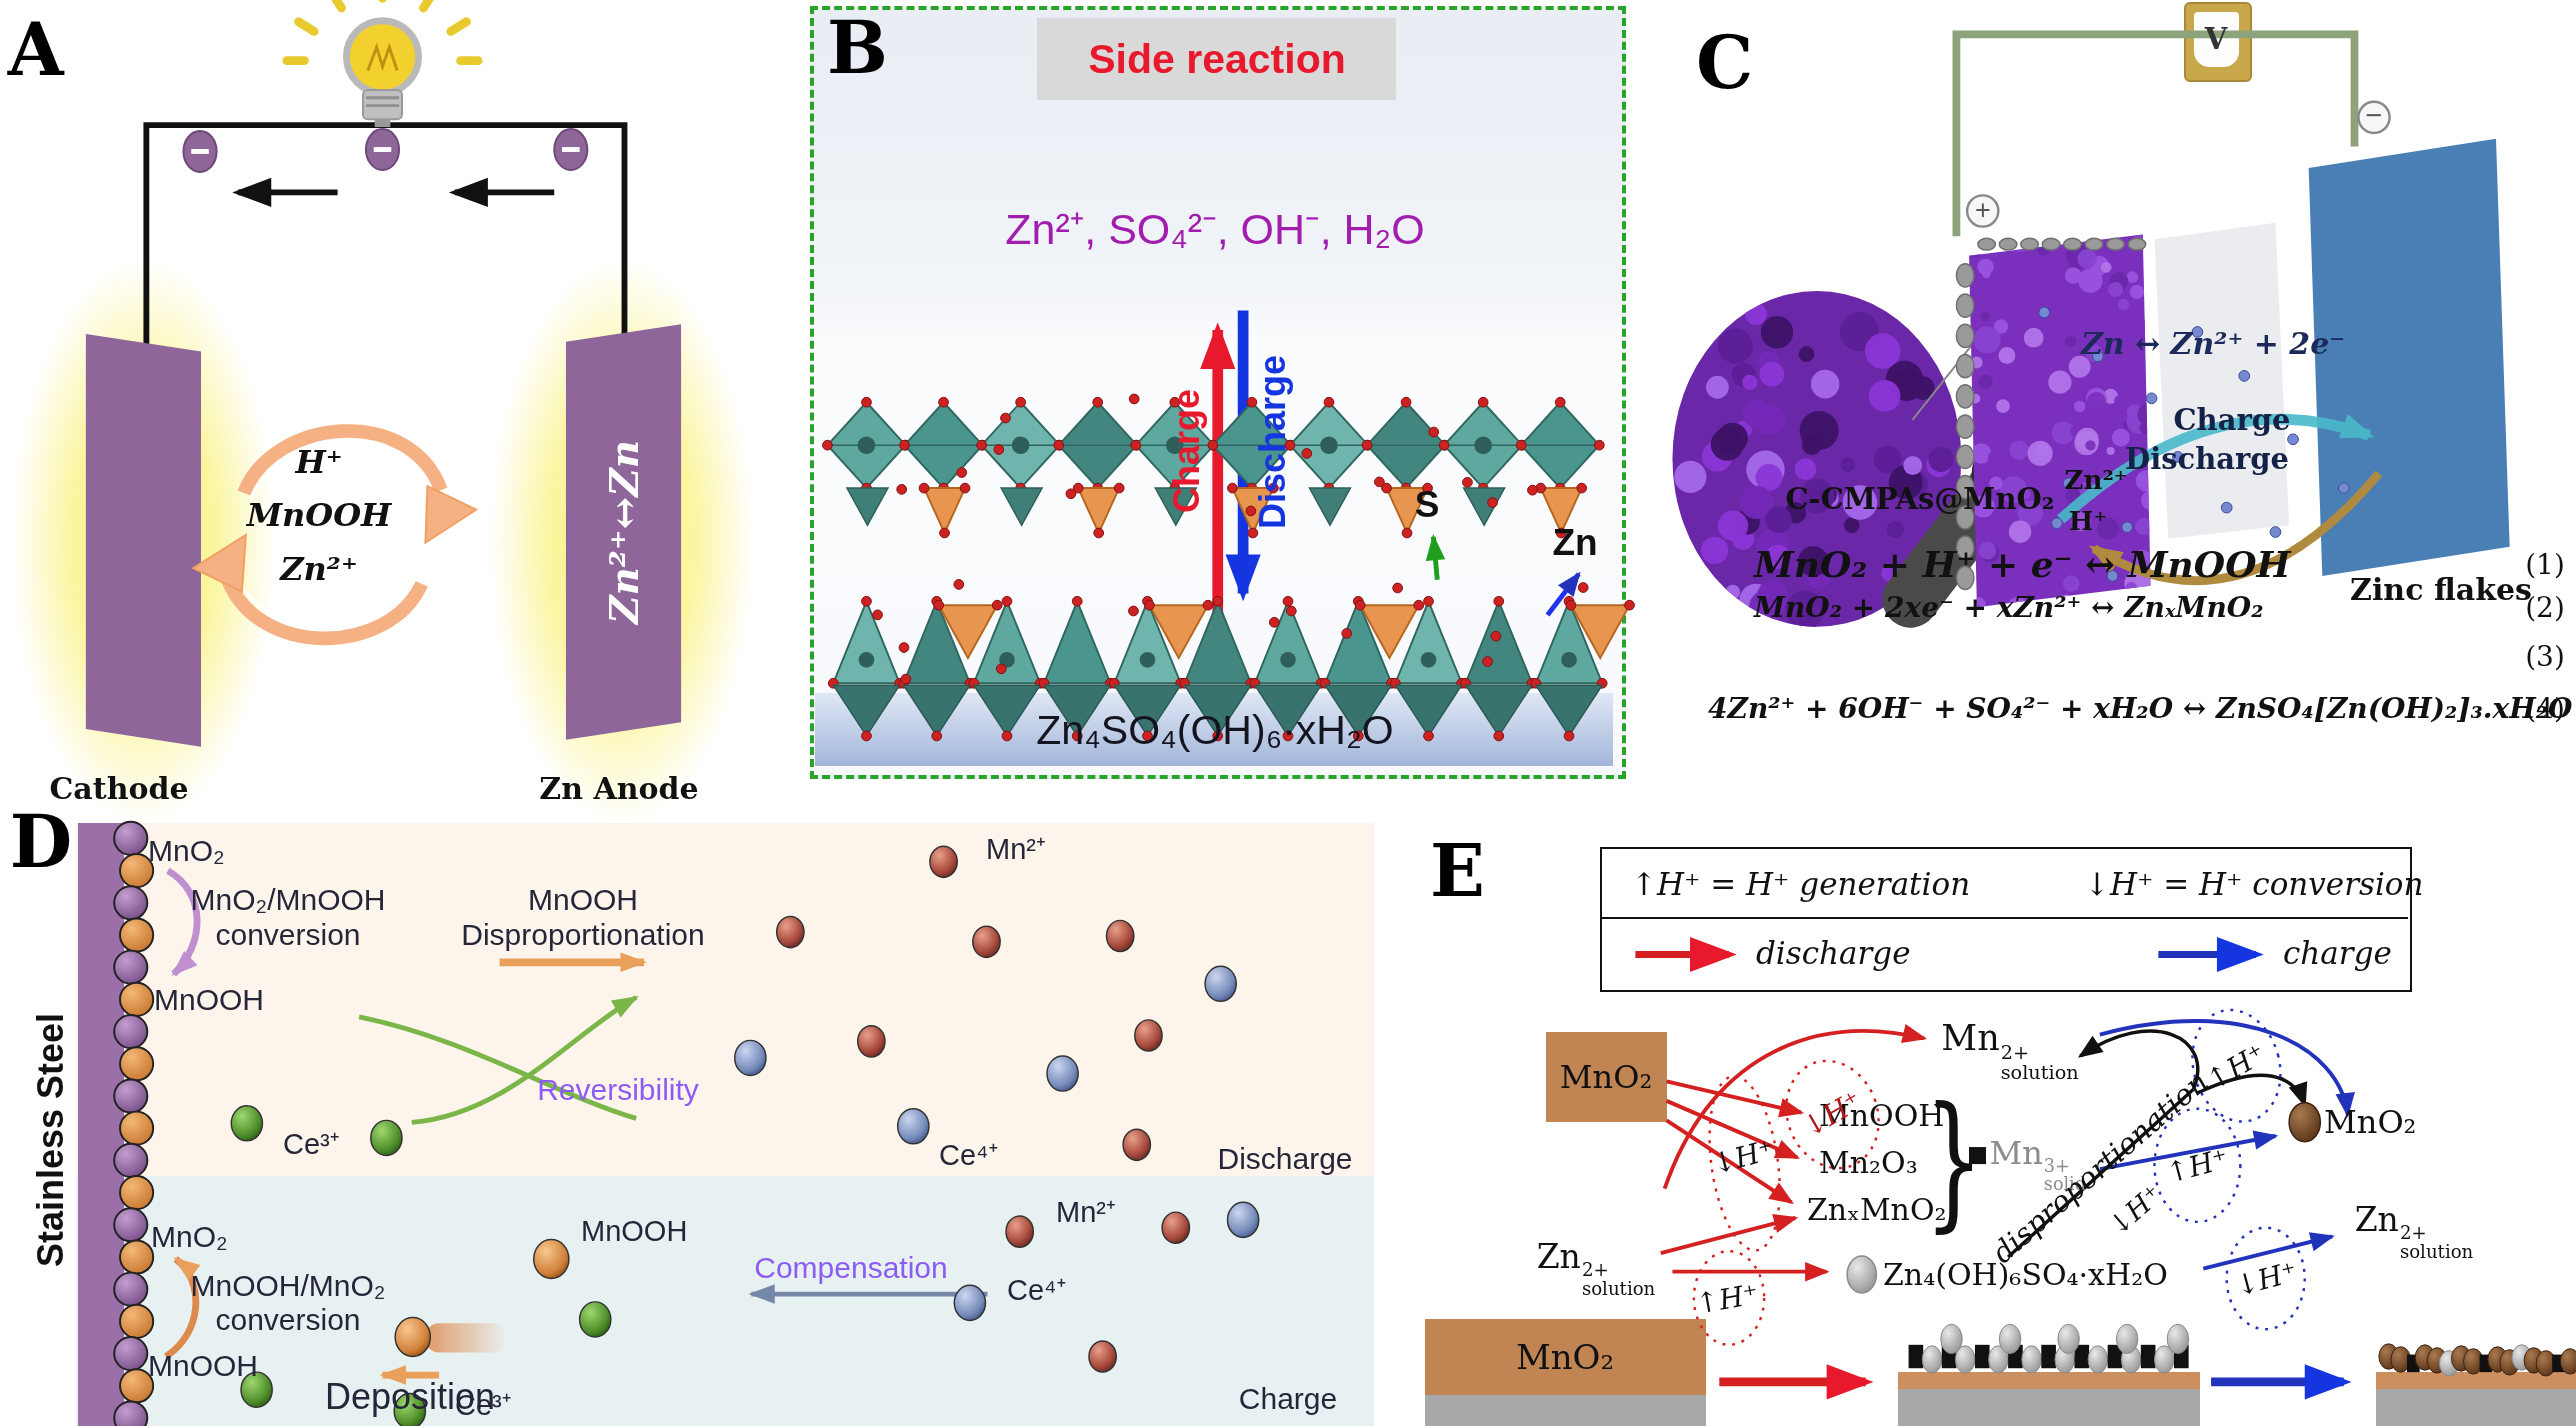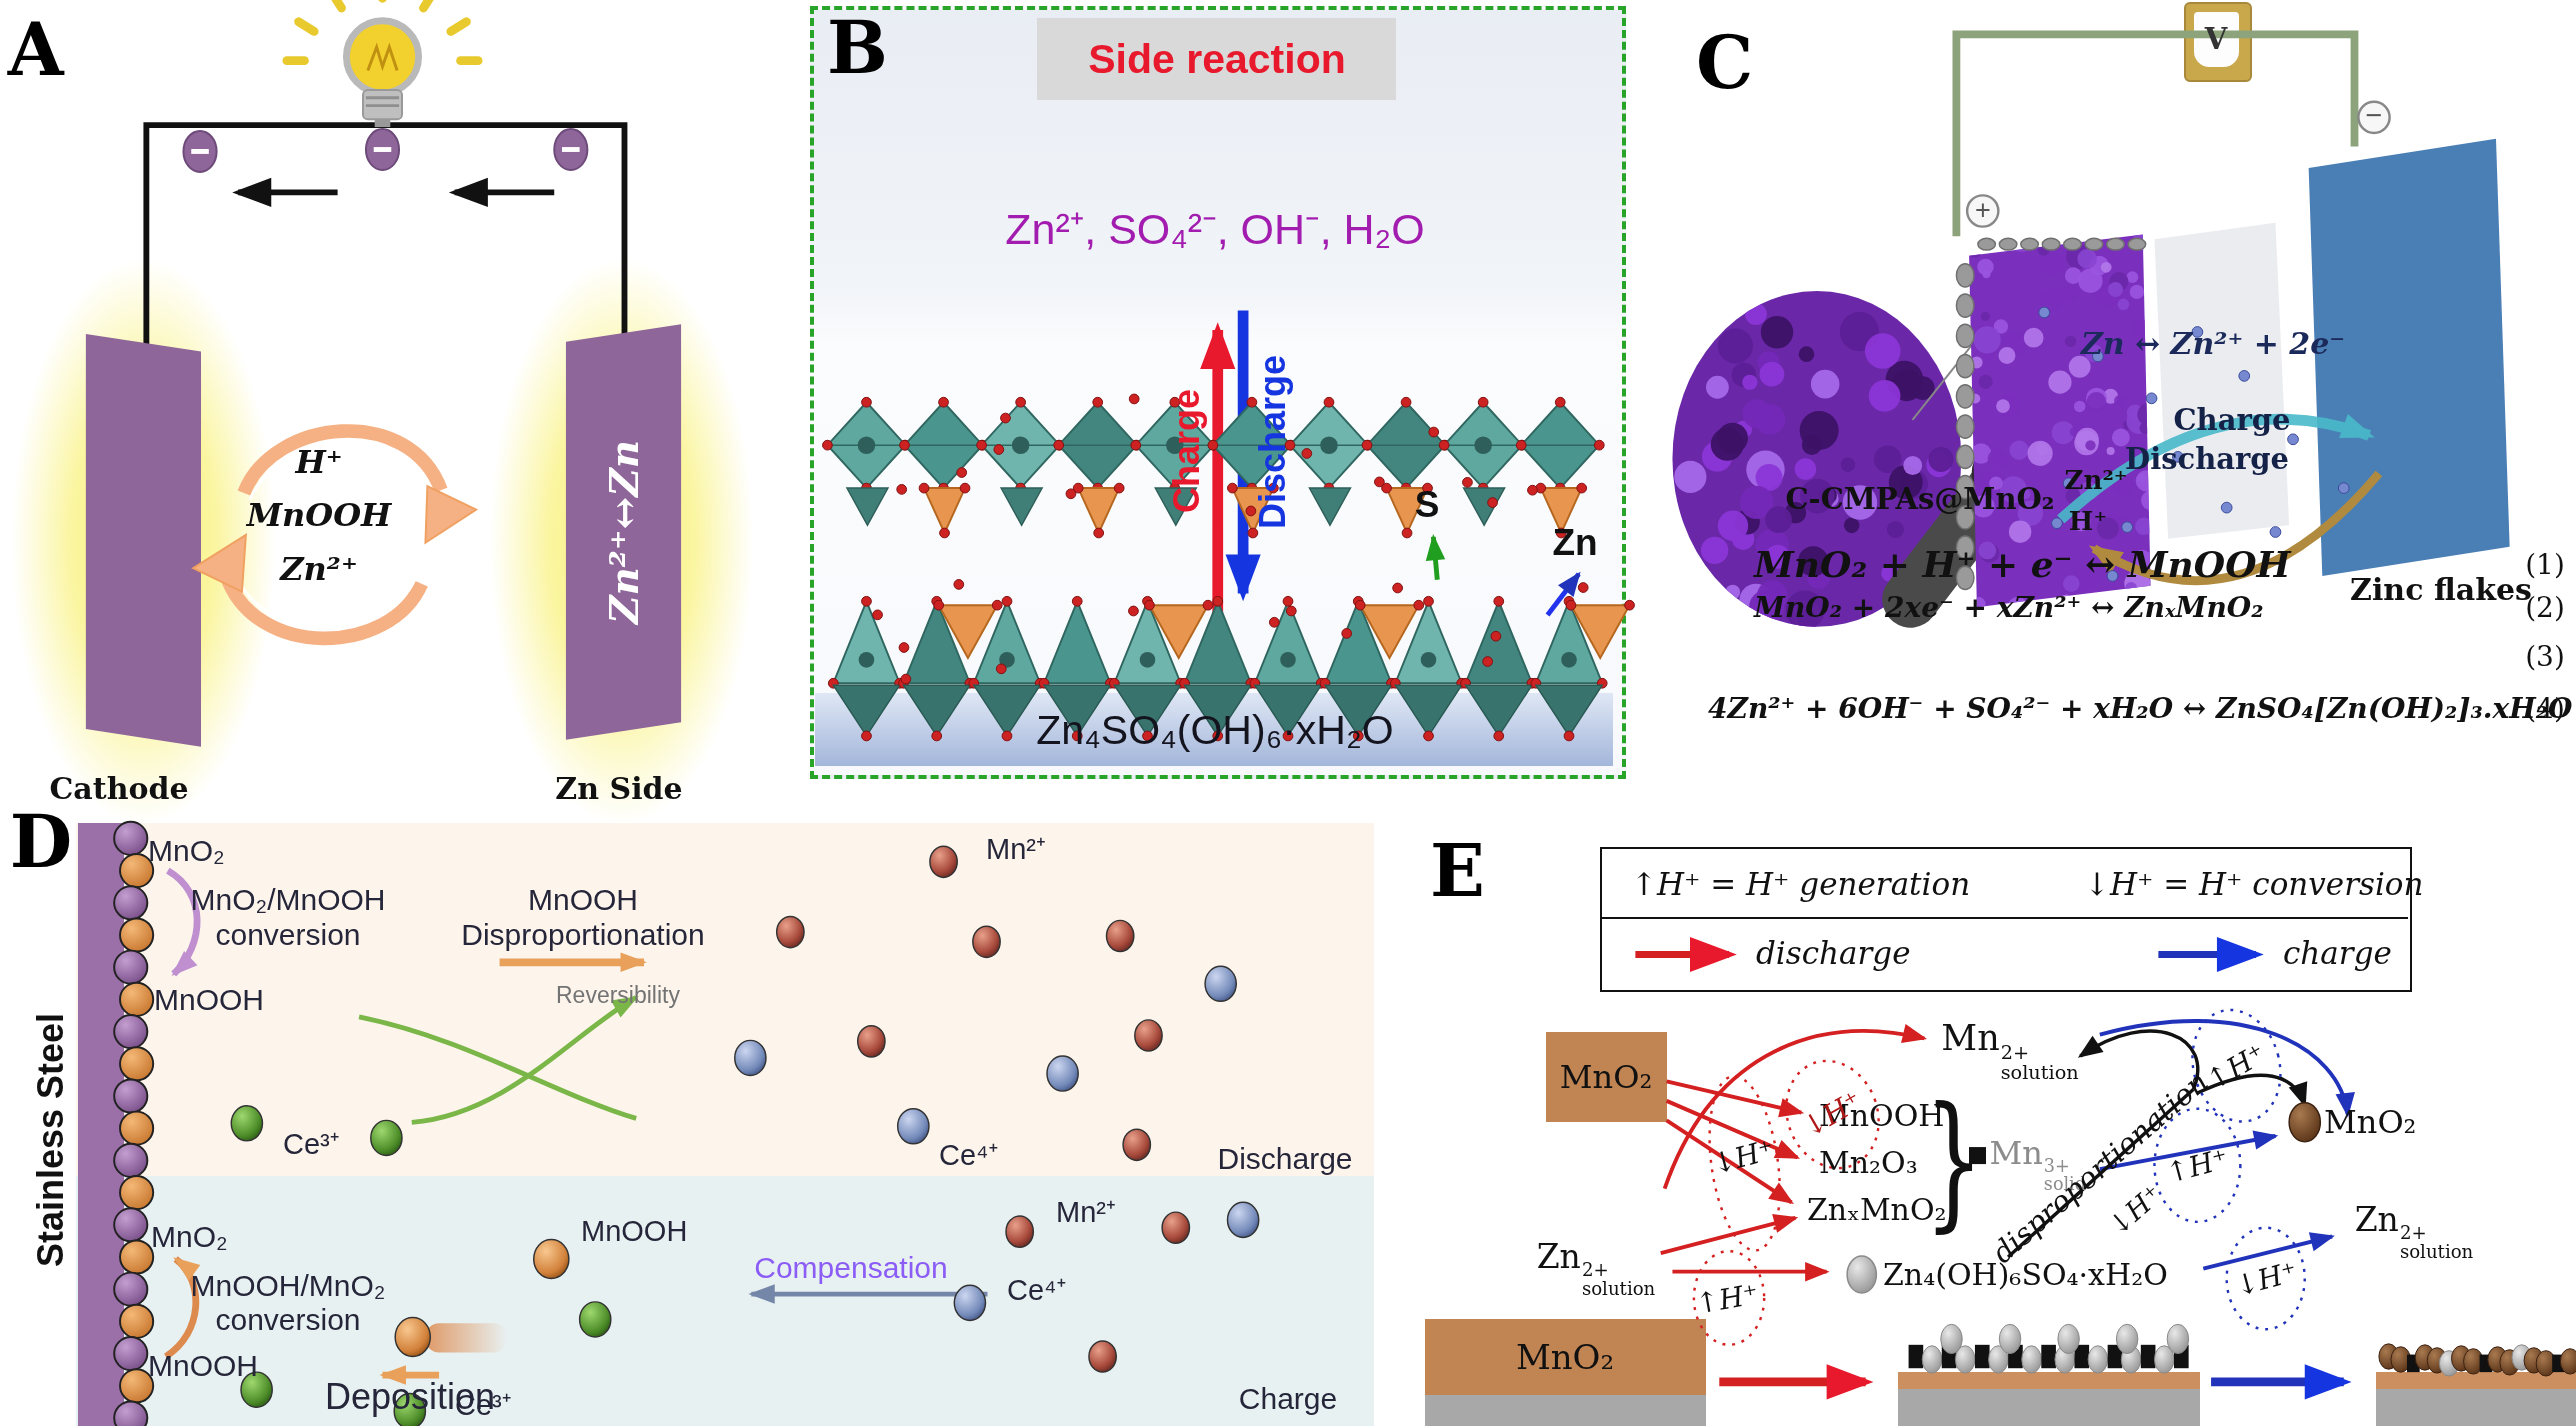--- a/index.html
+++ b/index.html
@@ -748,21 +748,21 @@
         </g>
     </g>
   </svg>
 
   <div class="abs z2 panel-label" style="left:7.8px;top:13.7px">A</div>
   <div class="abs z2 c serif bi" style="left:319px;top:462px;font-size:32px">H⁺</div>
   <div class="abs z2 c serif bi" style="left:319px;top:515px;font-size:32px">MnOOH</div>
   <div class="abs z2 c serif bi" style="left:319px;top:569px;font-size:32px">Zn²⁺</div>
   <div class="abs z2 rotl serif bi" style="left:624px;top:532px;font-size:39px;color:#fff">Zn²⁺↔Zn</div>
   <div class="abs z2 c serif b" style="left:119px;top:788px;font-size:30px">Cathode</div>
-  <div class="abs z2 c serif b" style="left:619px;top:788px;font-size:30px">Zn Side</div>
+  <div class="abs z2 c serif b" style="left:619px;top:788px;font-size:30px">Zn Anode</div>
 
   <div class="abs z2 panel-label" style="left:827px;top:11.7px">B</div>
   <div class="abs z2 c sans b" style="left:1217px;top:59px;font-size:41px;color:#e8192c">Side reaction</div>
   <div class="abs z2 c sans" style="left:1215px;top:227px;font-size:43px;color:#a21caf">Zn²⁺, SO₄²⁻, OH⁻, H₂O</div>
   <div class="abs z2 rotl sans b" style="left:1187px;top:451px;font-size:36px;color:#e8192c">Charge</div>
   <div class="abs z2 rotl sans b" style="left:1273px;top:442px;font-size:36px;color:#1535e0">Discharge</div>
   <div class="abs z2 c sans b" style="left:1427px;top:505px;font-size:37px">S</div>
   <div class="abs z2 c sans b" style="left:1575px;top:543px;font-size:37px">Zn</div>
   <div class="abs z2 c sans" style="left:1215px;top:730px;font-size:41px;color:#14141e">Zn₄SO₄(OH)₆·xH₂O</div>
 
@@ -786,21 +786,21 @@
   <div class="abs z2 c serif" style="left:2545px;top:708px;font-size:28px">(4)</div>
 
   <div class="abs z2 panel-label" style="left:9.8px;top:806px">D</div>
   <div class="abs z2 rotl sans b" style="left:51px;top:1140px;font-size:36px">Stainless Steel</div>
   <div class="abs z2 cl sans" style="left:148px;top:851px;font-size:30px;color:#26263a">MnO₂</div>
   <div class="abs z2 c sans" style="left:288px;top:900px;font-size:30px;color:#26263a">MnO₂/MnOOH</div>
   <div class="abs z2 c sans" style="left:288px;top:935px;font-size:30px;color:#26263a">conversion</div>
   <div class="abs z2 cl sans" style="left:154px;top:1000px;font-size:30px;color:#26263a">MnOOH</div>
   <div class="abs z2 c sans" style="left:583px;top:900px;font-size:30px;color:#26263a">MnOOH</div>
   <div class="abs z2 c sans" style="left:583px;top:935px;font-size:30px;color:#26263a">Disproportionation</div>
-  <div class="abs z2 c sans" style="left:618px;top:995px;font-size:23px;color:#737373">Reversibility</div>
+  <div class="abs z2 c sans" style="left:618px;top:1090px;font-size:30px;color:#8b5cf6">Reversibility</div>
   <div class="abs z2 cl sans" style="left:283px;top:1142px;font-size:29px;color:#26263a">Ce³⁺</div>
   <div class="abs z2 cl sans" style="left:986px;top:847px;font-size:29px;color:#26263a">Mn²⁺</div>
   <div class="abs z2 cl sans" style="left:939px;top:1153px;font-size:29px;color:#26263a">Ce⁴⁺</div>
   <div class="abs z2 c sans" style="left:1285px;top:1159px;font-size:30px;color:#26263a">Discharge</div>
   <div class="abs z2 cl sans" style="left:151px;top:1237px;font-size:30px;color:#26263a">MnO₂</div>
   <div class="abs z2 c sans" style="left:288px;top:1286px;font-size:30px;color:#26263a">MnOOH/MnO₂</div>
   <div class="abs z2 c sans" style="left:288px;top:1320px;font-size:30px;color:#26263a">conversion</div>
   <div class="abs z2 cl sans" style="left:148px;top:1366px;font-size:30px;color:#26263a">MnOOH</div>
   <div class="abs z2 cl sans" style="left:581px;top:1231px;font-size:29px;color:#26263a">MnOOH</div>
   <div class="abs z2 c sans" style="left:410px;top:1397px;font-size:36px;color:#26263a">Deposition</div>

